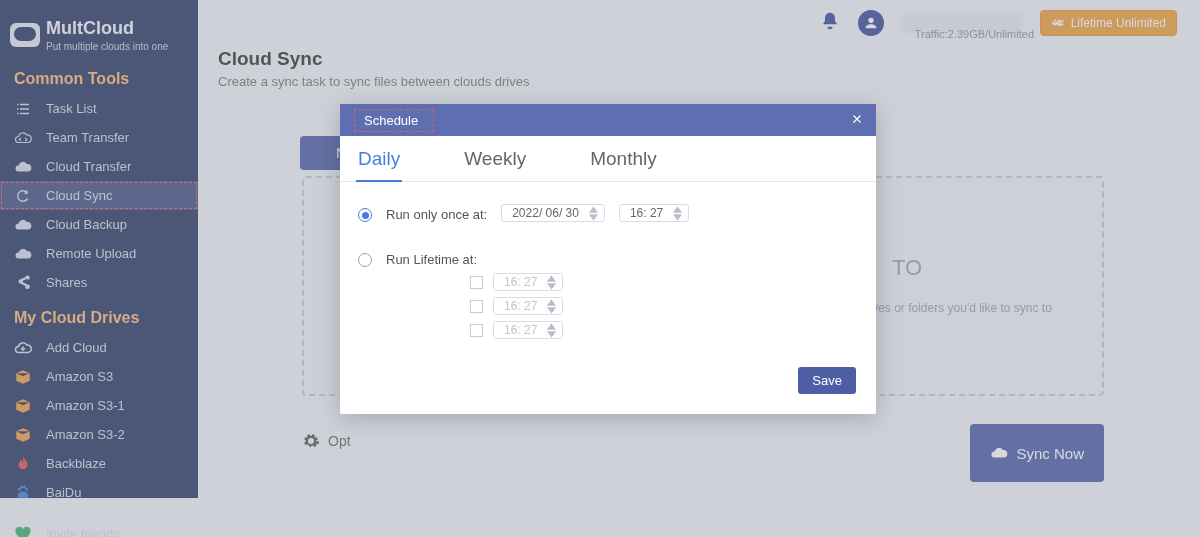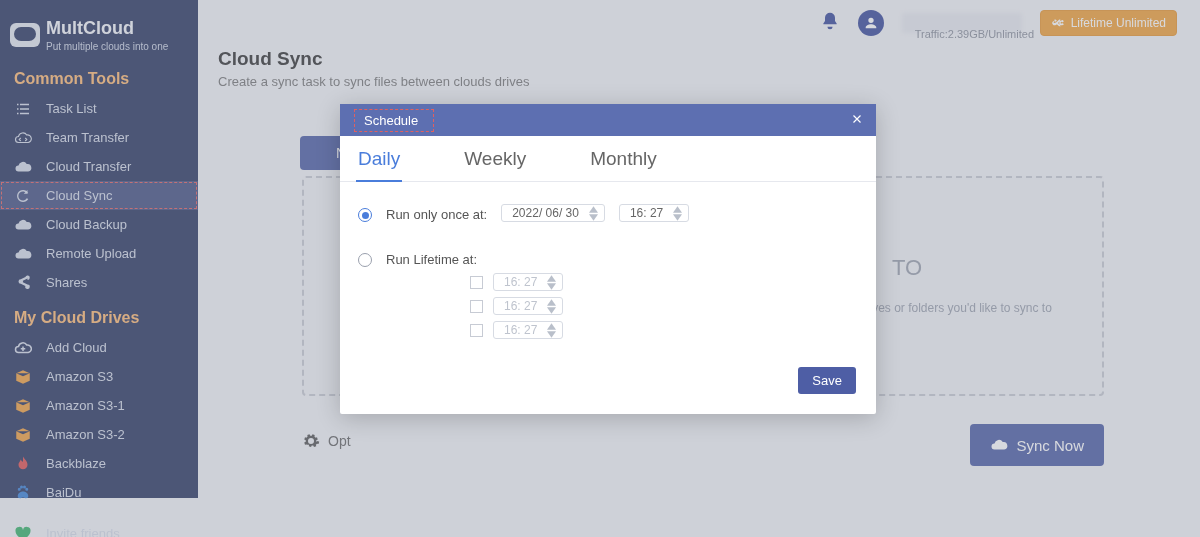--- a/index.html
+++ b/index.html
@@ -32,21 +32,21 @@
 .content{position:absolute;left:218px;top:48px;right:14px}
 .page-title{font-size:19px;font-weight:bold;color:#333}
 .page-sub{font-size:13px;color:#777;margin-top:4px}
 .new-btn-bg{position:absolute;left:300px;top:136px;width:115px;height:34px;background:#4e5ea5;border-radius:4px;color:#fff;display:flex;align-items:center;padding-left:36px;font-size:14px}
 .sync-panel{position:absolute;left:302px;top:176px;right:96px;height:220px;background:#f0f1f4;border:2px dashed #c6c9d1;border-radius:4px}
 .to-box{position:absolute;right:0;top:0;width:390px;height:100%;display:flex;flex-direction:column;align-items:center;justify-content:center;text-align:center;padding:0 30px}
 .to-title{font-size:22px;color:#9aa0ad;margin-bottom:18px}
 .to-desc{font-size:12px;color:#9aa0ad;line-height:1.5}
 .options-row{position:absolute;left:302px;top:432px;display:flex;align-items:center;gap:8px;color:#666;font-size:14px}
 .options-row svg{width:18px;height:18px;fill:#555}
-.syncnow{position:absolute;right:96px;top:424px;background:#4e5ea5;color:#fff;border:none;border-radius:4px;padding:12px 20px;font-size:15px;display:flex;align-items:center;gap:8px;cursor:pointer}
+.syncnow{position:absolute;right:96px;top:424px;background:#4e5ea5;color:#fff;border:none;border-radius:4px;padding:20px 20px;font-size:15px;display:flex;align-items:center;gap:8px;cursor:pointer}
 .syncnow svg{width:18px;height:18px;fill:#fff}
 
 .overlay{position:absolute;inset:0;background:rgba(140,145,160,0.35)}
 .modal{position:absolute;left:340px;top:104px;width:536px;background:#fff;border-radius:2px;box-shadow:0 4px 24px rgba(0,0,0,0.2)}
 .modal-header{height:32px;background:#5d6fb1;display:flex;align-items:center;padding:0 12px;color:#fff;font-size:13px;justify-content:space-between}
 .modal-header .title{padding:6px 18px 6px 12px}
 .modal-header .title.highlight{outline:1.5px dashed #e06060;outline-offset:-3px}
 .modal-close svg{width:14px;height:14px;fill:#fff}
 .tabs{display:flex;gap:60px;padding:0 16px;border-bottom:1px solid #e6e8ee}
 .tab{padding:12px 2px 10px 2px;font-size:19px;color:#666;cursor:pointer}

